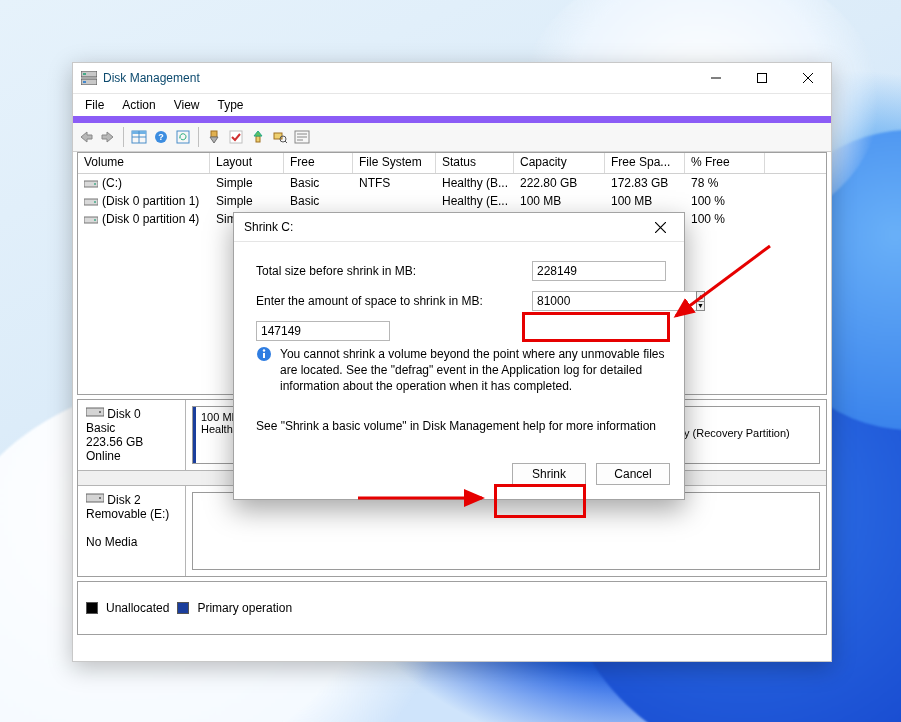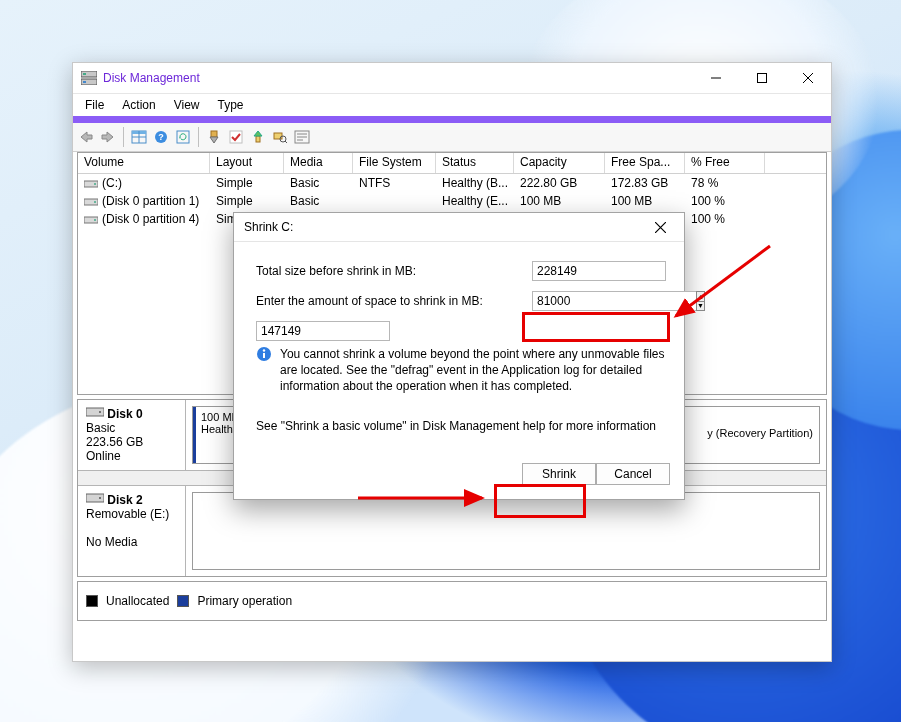--- a/index.html
+++ b/index.html
@@ -6,21 +6,21 @@
 .desktop{position:relative;width:901px;height:722px;background:radial-gradient(ellipse 560px 420px at 640px 520px,#1e5fe6 0%,#1e5fe6 36%,rgba(30,95,230,0) 56%),radial-gradient(ellipse 660px 480px at 840px 320px,#4aa0f0 0%,#4aa0f0 30%,rgba(74,160,240,0) 52%),linear-gradient(155deg,#e6f2fb 0%,#dcecf9 38%,#cfe4fb 62%,#cfe4fb 100%)}
 .blob{position:absolute;border-radius:50%;filter:blur(1px)}
 .blob.w1{left:-60px;top:380px;width:520px;height:420px;background:radial-gradient(circle at 35% 30%,#fff,#f5faff 60%,rgba(255,255,255,0) 78%)}
 .blob.w2{left:520px;top:-40px;width:360px;height:280px;background:radial-gradient(circle at 50% 50%,#fff,#eef6fe 55%,rgba(255,255,255,0) 78%)}
 .blob.b1{left:560px;top:330px;width:460px;height:440px;background:radial-gradient(circle at 40% 40%,#2f73e8,#1a4ed2 70%)}
 .blob.b2{left:760px;top:130px;width:300px;height:300px;background:radial-gradient(circle at 45% 35%,#69b0f8,#3b84ec 75%)}
 
 .win{position:absolute;left:72px;top:62px;width:758px;height:598px;background:#fff;border:1px solid #c8c8c8;box-shadow:0 6px 22px rgba(0,0,0,.25)}
 .titlebar{height:30px;display:flex;align-items:center;padding:0 0 0 8px;background:#fff;border-bottom:1px solid #e6e6e6}
 .titlebar .app-icon{width:16px;height:14px;margin-right:6px}
-.title-text{font-size:12px;color:#6d28d9}
+.title-text{font-size:12px;color:#0c4a6e}
 .tbtns{margin-left:auto;display:flex}
 .tbtn{width:46px;height:30px;display:flex;align-items:center;justify-content:center;color:#111}
 
 .menubar{height:22px;display:flex;align-items:center;gap:2px;padding:0 4px;border-bottom:7px solid #8b5cf6}
 .menubar span{padding:3px 8px;cursor:default}
 
 .toolbar{height:28px;display:flex;align-items:center;gap:4px;padding:0 4px;border-bottom:1px solid #cfcfcf;background:#f7f7f7}
 .tb-sep{width:1px;height:20px;background:#c0c0c0;margin:0 2px}
 .tb-ico{width:18px;height:18px;display:flex;align-items:center;justify-content:center}
 
@@ -37,43 +37,43 @@
 .c-cap{width:91px}
 .c-free{width:80px}
 .c-pct{width:80px}
 .drive-ico{display:inline-block;vertical-align:middle;margin-right:4px}
 
 .mid{margin:0 4px 4px 4px;border:1px solid #9f9f9f;height:176px;background:#fff;display:flex;flex-direction:column}
 .disk-row{display:flex;border-bottom:1px solid #b5b5b5}
 .disk-row.last{border-bottom:none}
 .disk-row.space{height:14px;background:#f0f0f0}
 .disk-label{width:108px;padding:6px 8px;box-sizing:border-box;border-right:1px solid #b5b5b5}
-.disk-title{font-weight:700}
+.disk-title{font-weight:400}
 .disk-parts{flex:1;padding:6px 6px 6px 6px;display:flex;gap:0}
 .part{border:1px solid #9a9a9a;padding:4px 6px;box-sizing:border-box;position:relative}
 .part .bar{position:absolute;left:0;top:0;bottom:0;width:3px;background:#1b3e9c}
-.legend{height:22px;border:1px solid #9f9f9f;margin:0 4px 12px 4px;display:flex;align-items:center;gap:8px;padding:8px 8px}
+.legend{height:22px;border:1px solid #9f9f9f;margin:0 4px 12px 4px;display:flex;align-items:center;gap:8px;padding:15px 8px}
 .legend .sw{width:10px;height:10px;border:1px solid #555}
 
 .dialog{position:absolute;left:233px;top:212px;width:450px;background:#fff;border:1px solid #a3a3a3;box-shadow:0 10px 26px rgba(0,0,0,.35)}
 .dlg-title{height:28px;display:flex;align-items:center;padding:0 10px;border-bottom:1px solid #e5e5e5}
 .dlg-close{margin-left:auto;width:28px;height:28px;display:flex;align-items:center;justify-content:center}
 .dlg-body{padding:14px 18px 8px 22px}
 .dlg-row{display:flex;align-items:center;height:30px}
 .dlg-row label{flex:1;font-size:12px}
 .dlg-field{width:134px;height:20px;border:1px solid #b7b7b7;background:#fff;padding:1px 4px;box-sizing:border-box;font-size:12px;display:flex;align-items:center}
 .spin-wrap{display:flex;width:134px}
 .spin-input{flex:1;height:20px;border:1px solid #b7b7b7;border-right:none;padding:1px 4px;box-sizing:border-box;font-size:12px}
 .spin-btns{width:16px;display:flex;flex-direction:column;border:1px solid #888}
 .spin-btns div{flex:1;display:flex;align-items:center;justify-content:center;font-size:7px;background:#efefef}
 .spin-btns div:first-child{border-bottom:1px solid #888}
 .info-row{display:flex;gap:8px;font-size:12px;line-height:1.35}
 .info-row .ii{flex:none;width:16px;height:16px}
 .dlg-help{margin:24px 0 16px 0;font-size:12px}
-.dlg-actions{display:flex;justify-content:flex-end;padding:6px 14px 14px 0}
+.dlg-actions{display:flex;justify-content:flex-end;gap:10px;padding:6px 14px 14px 0}
 .dlg-btn{width:74px;height:22px;border:1px solid #adadad;background:#fdfdfd;font-size:12px;cursor:default}
 
 .hi-box{position:absolute;border:3px solid #e60000;pointer-events:none}
 .arrow{position:absolute;pointer-events:none}
 .sw-black{background:#000}
 .sw-blue{background:#1b3e9c}
 </style>
 </head>
 <body>
 
@@ -182,21 +182,21 @@
             <rect x="1" y="1" width="14" height="12" fill="none" stroke="#888"></rect>
             <path d="M3 4h10M3 7h10M3 10h6" stroke="#888"></path>
           </svg>
         </div>
     </div>
 
     <div class="table-wrap">
       <div class="thead">
         <div class="th c-vol">Volume</div>
         <div class="th c-lay">Layout</div>
-        <div class="th c-typ">Media</div>
+        <div class="th c-typ">Free</div>
         <div class="th c-fs">File System</div>
         <div class="th c-stat">Status</div>
         <div class="th c-cap">Capacity</div>
         <div class="th c-free">Free Spa...</div>
         <div class="th c-pct">% Free</div>
       </div>
       <div class="trow">
         <div class="td c-vol"><svg class="drive-ico" width="14" height="12" viewBox="0 0 14 12">
               <rect x="0" y="3" width="14" height="6" fill="#d9d9d9" stroke="#777"></rect>
               <circle cx="11" cy="6" r="1" fill="#4a8"></circle>
@@ -252,21 +252,21 @@
         <div class="disk-parts">
           <div class="part" style="width:58px">
               <div class="bar"></div>
             <div style="font-size:11px;margin-left:2px"><span>100 MB</span><br><span>Healthy</span></div>
           </div>
           <div class="part" style="flex:1;border-left:none">
               <div class="bar"></div>
             </div>
           <div class="part" style="width:142px;border-left:none">
               <div class="bar"></div>
-            <div style="margin-top:16px;text-align:right;font-size:11px">y (Recovery Partition)</div>
+            <div style="margin-top:16px;text-align:left;font-size:11px">y (Recovery Partition)</div>
           </div>
         </div>
       </div>
       <div class="disk-row space"></div>
       <div class="disk-row last" style="flex:1">
         <div class="disk-label">
           <svg width="18" height="12" viewBox="0 0 18 12">
               <rect x="0" y="2" width="18" height="8" fill="#d4d4d4" stroke="#666"></rect>
               <circle cx="14" cy="6" r="1" fill="#555"></circle>
             </svg>

